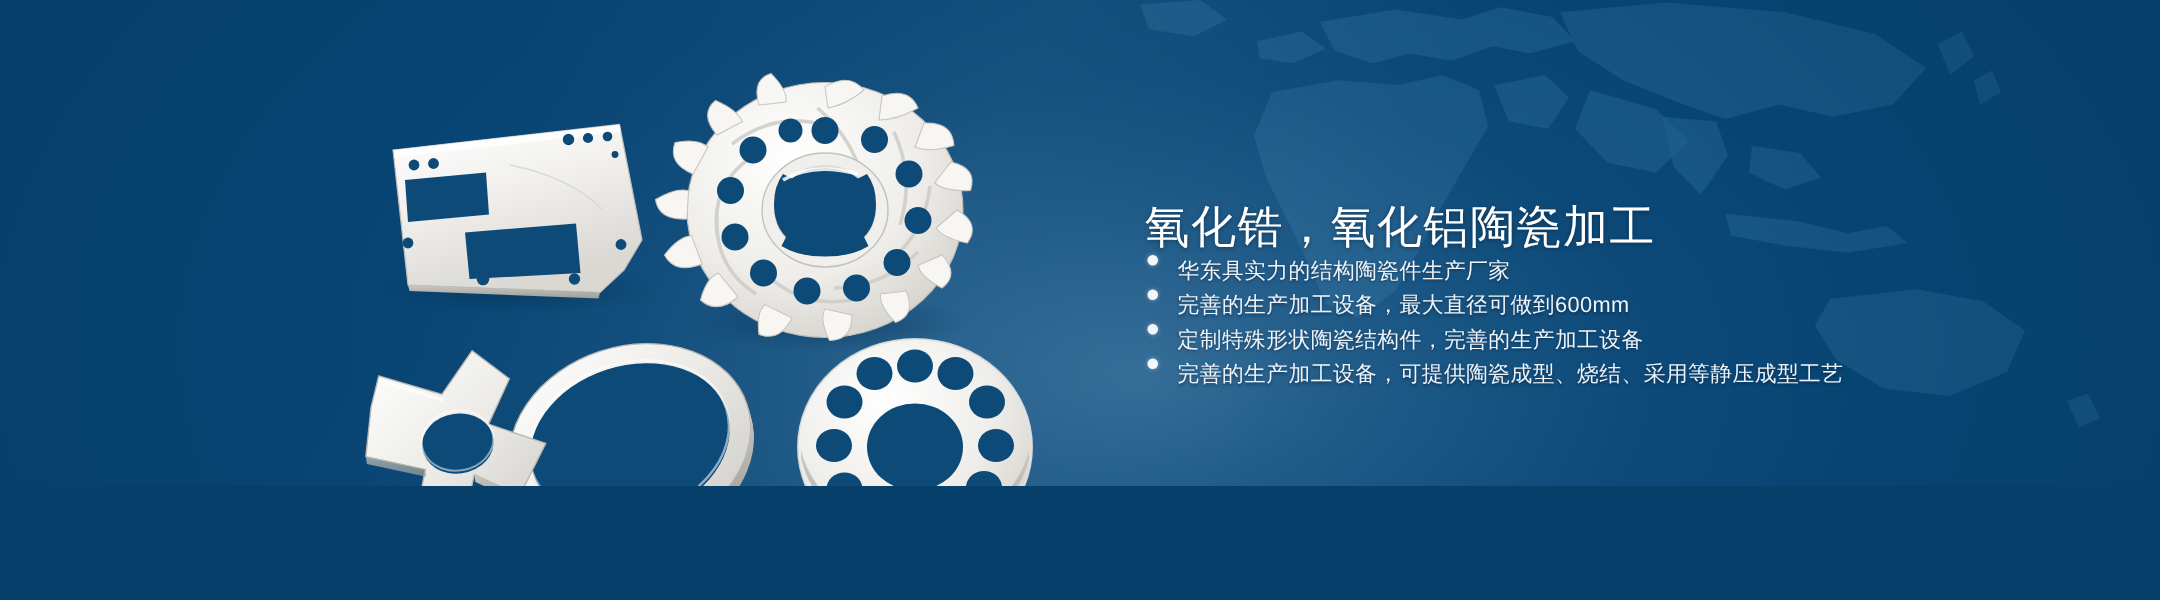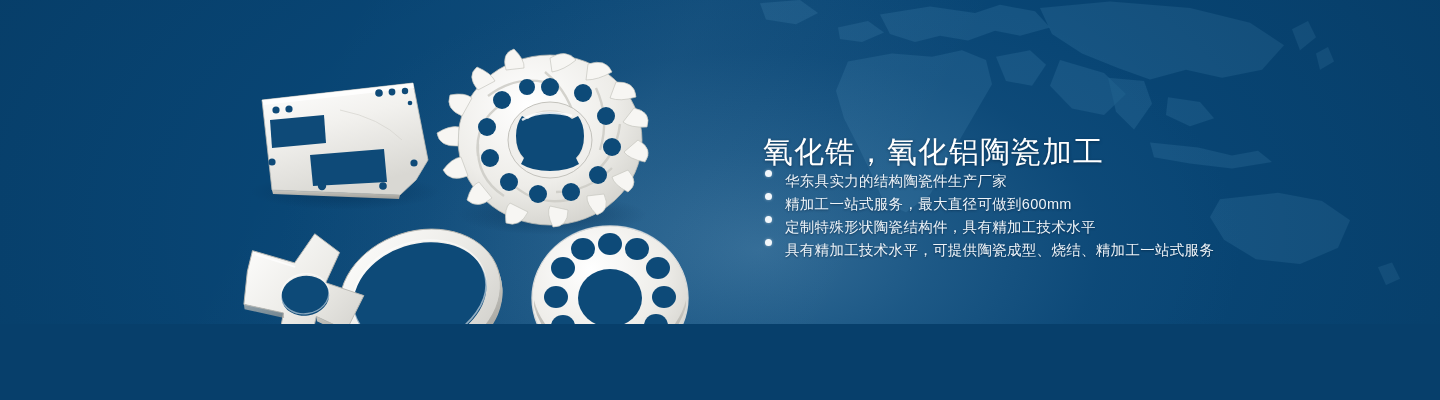--- a/index.html
+++ b/index.html
@@ -336,26 +336,26 @@
 
     <h1 class="headline">氧化锆，氧化铝陶瓷加工</h1>
 
     <ul class="bullets">
       <li>
         <span class="dot"></span>
         <span>华东具实力的结构陶瓷件生产厂家</span>
       </li>
       <li>
         <span class="dot"></span>
-        <span>精加工一站式服务，最大直径可做到600mm</span>
+        <span>完善的生产加工设备，最大直径可做到600mm</span>
       </li>
       <li>
         <span class="dot"></span>
-        <span>定制特殊形状陶瓷结构件，具有精加工技术水平</span>
+        <span>定制特殊形状陶瓷结构件，完善的生产加工设备</span>
       </li>
       <li>
         <span class="dot"></span>
-        <span>具有精加工技术水平，可提供陶瓷成型、烧结、精加工一站式服务</span>
+        <span>完善的生产加工设备，可提供陶瓷成型、烧结、采用等静压成型工艺</span>
       </li>
     </ul>
 
   </div>
 </div>
 
 </body></html>

